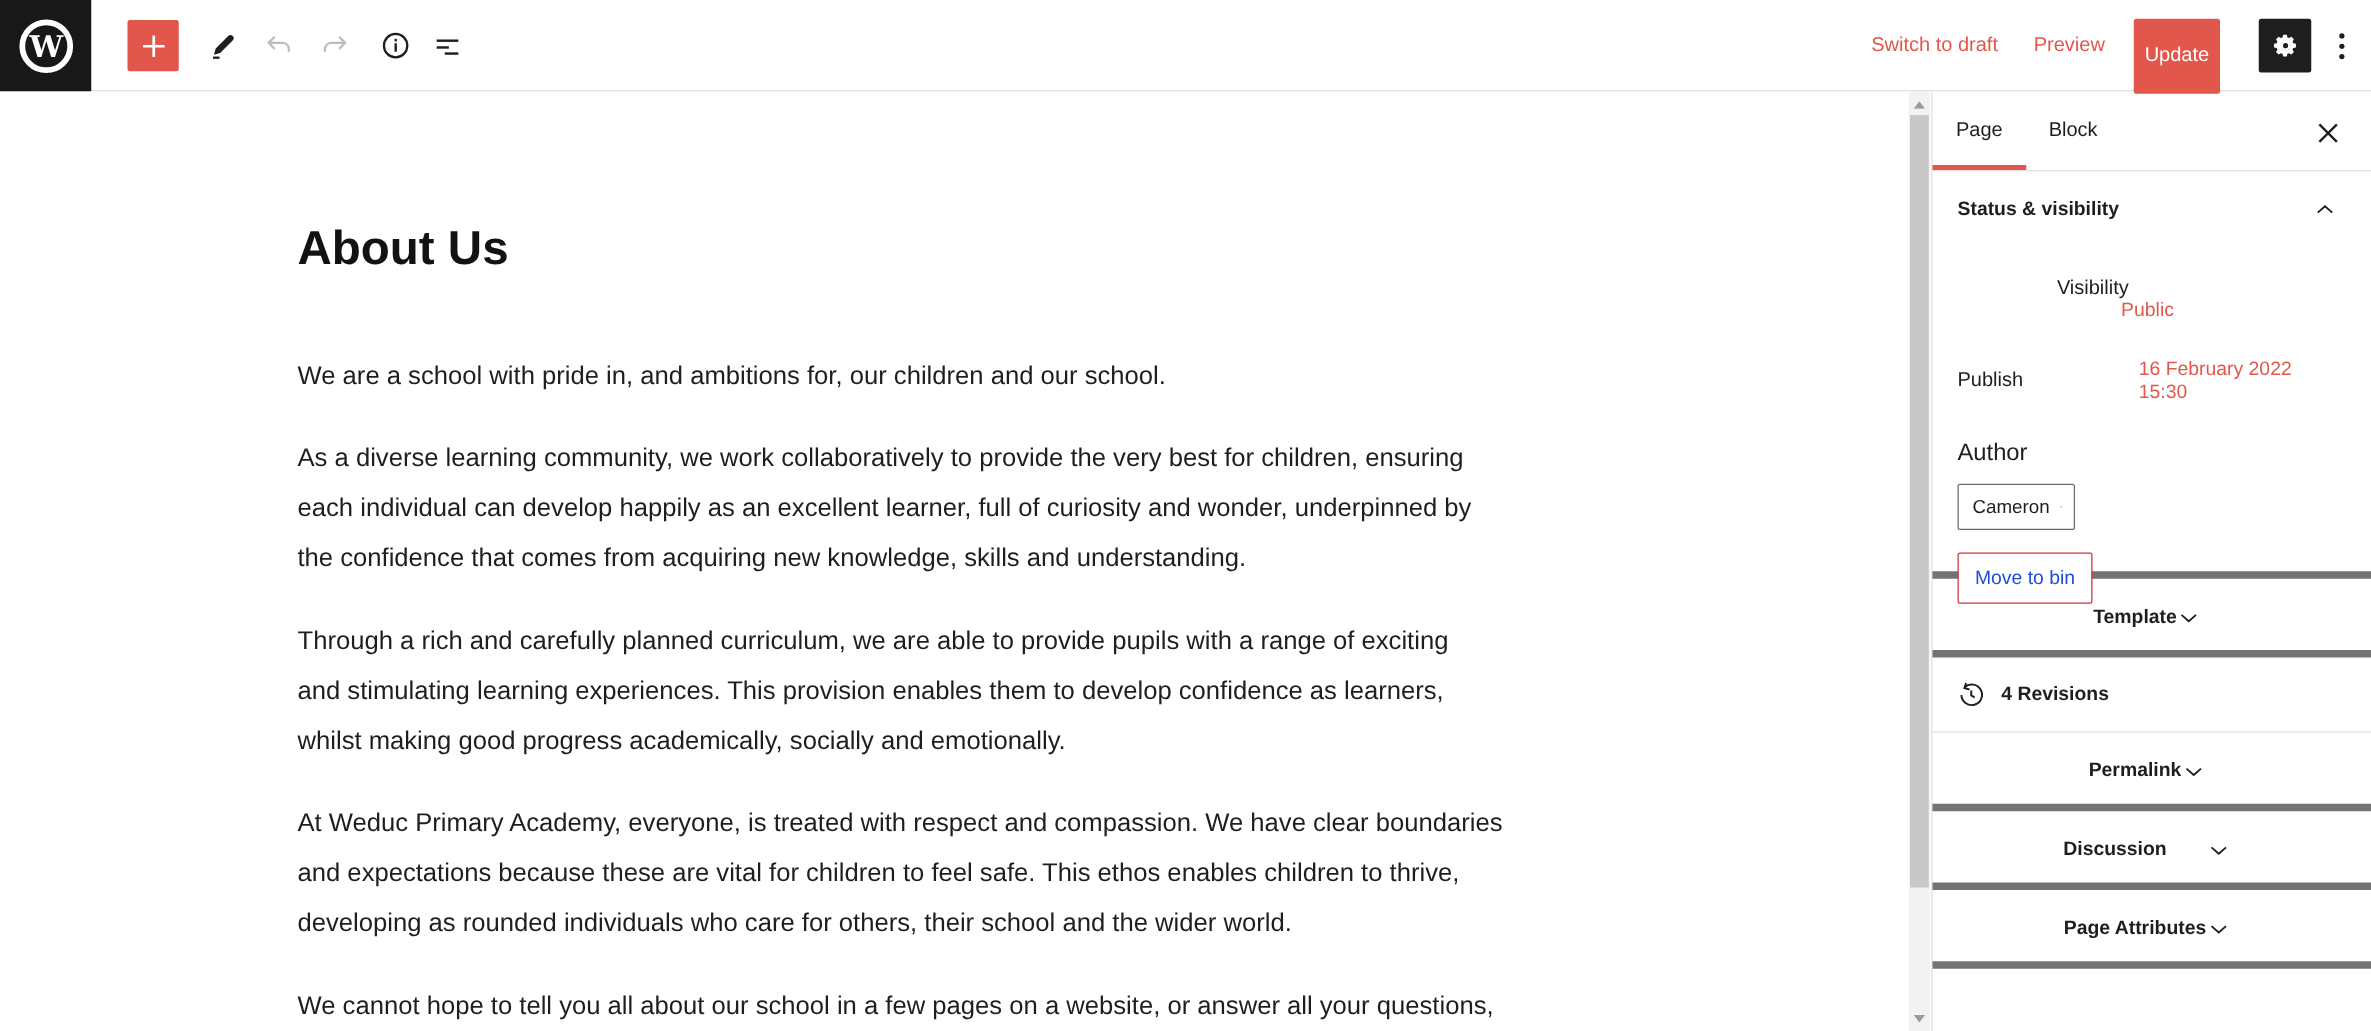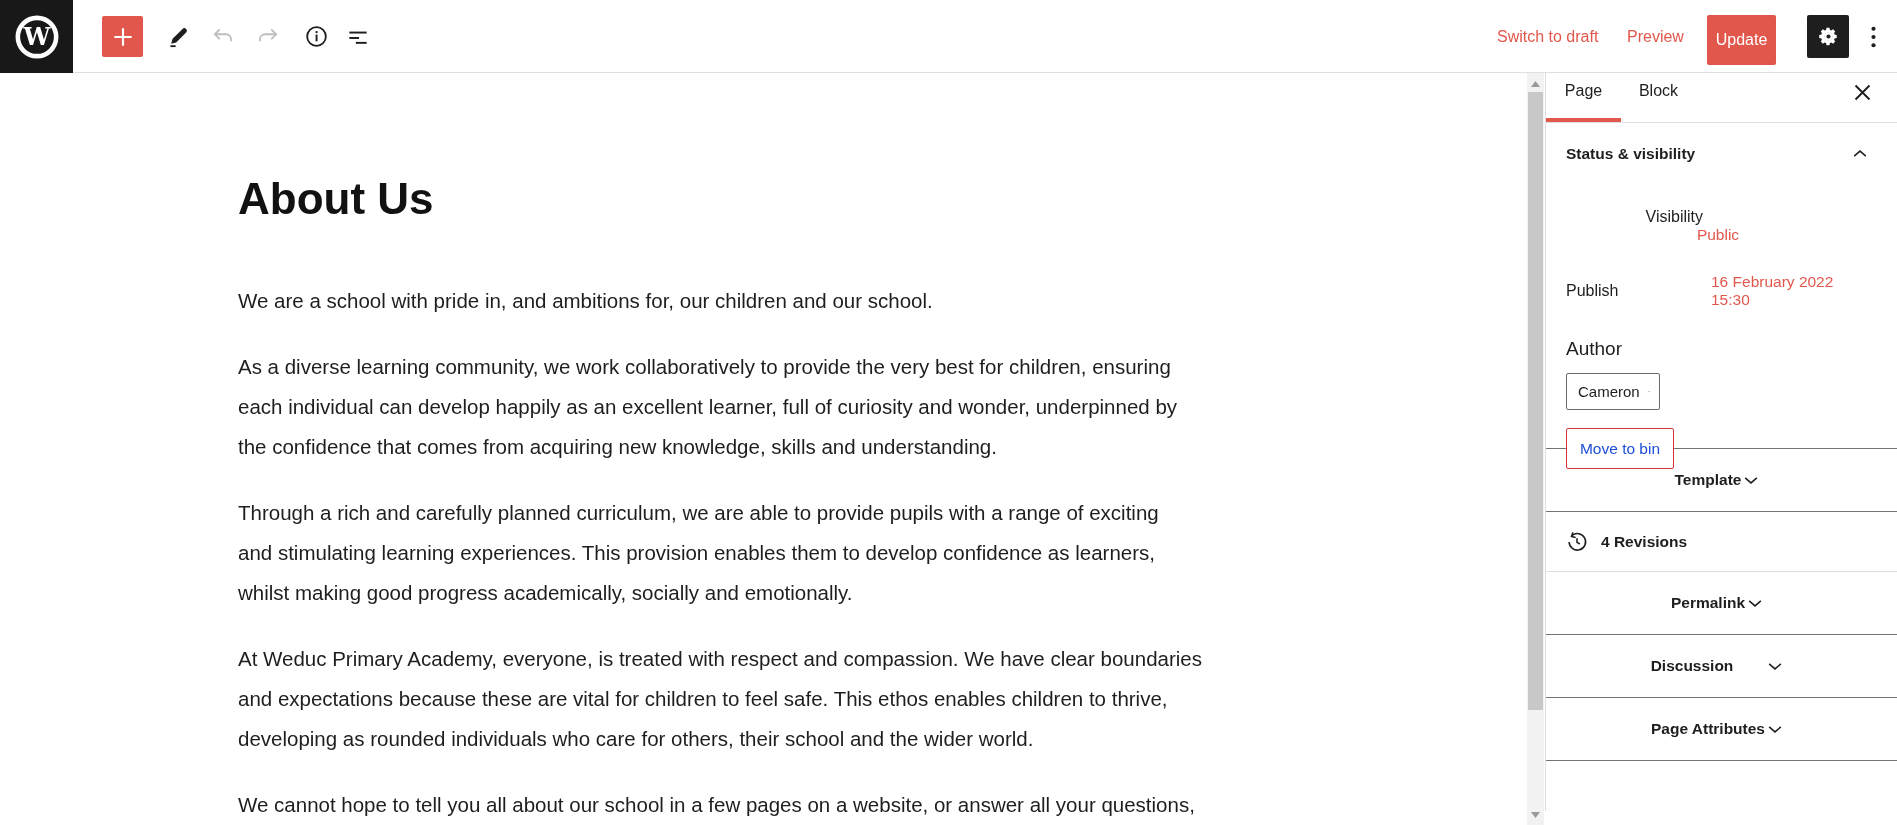--- a/index.html
+++ b/index.html
@@ -11,61 +11,61 @@
              background:#fff; border-bottom:1px solid #e0e0e0; z-index:20; }
   .wp-logo { position:absolute; left:0; top:0; width:73px; height:73px; background:#181818;
              display:flex; align-items:center; justify-content:center; }
   .tb-btn { position:absolute; top:16px; width:41px; height:41px; display:flex;
             align-items:center; justify-content:center; border-radius:2px; cursor:pointer; }
   .add-btn { left:102px; background:#e2574b; }
   .add-btn svg { display:block; }
   .icon-btn { background:transparent; }
   .tb-right-text { position:absolute; top:0; height:73px; display:flex; align-items:center;
                    font-size:16px; color:#e2574b; cursor:pointer; }
-  .update-btn { position:absolute; left:1707px; top:15px; width:69px; height:50px;
+  .update-btn { position:absolute; left:1707px; top:15px; width:69px; height:60px;
                 background:#e2574b; color:#fff; font-size:16px; border:none; border-radius:2px;
                 display:flex; align-items:center; justify-content:center; cursor:pointer;
                 font-family:"Liberation Sans",sans-serif; }
   .gear-btn { position:absolute; left:1807px; top:15px; width:42px; height:43px;
               background:#1e1e1e; border-radius:2px; display:flex; align-items:center;
               justify-content:center; cursor:pointer; }
   .dots-btn { position:absolute; left:1858px; top:15px; width:30px; height:43px;
               display:flex; align-items:center; justify-content:center; cursor:pointer; }
 
   
   .canvas { position:absolute; left:0; top:73px; width:1527px; height:752px; background:#fff;
             overflow:hidden; }
   .content { position:absolute; left:238px; top:101px; width:1100px; }
-  .post-title { font-size:44px; font-weight:700; line-height:50px; color:#121212;
+  .post-title { font-size:38px; font-weight:700; line-height:50px; color:#121212;
                 letter-spacing:0px; margin-bottom:57px; }
   .content p { font-size:20.5px; line-height:40px; color:#1e1e1e; margin-bottom:26px;
                white-space:pre-line; }
 
   
   .scrollbar { position:absolute; left:1527px; top:73px; width:17px; height:752px;
                background:#f2f2f2; }
   .sb-arrow { position:absolute; left:0; width:17px; height:17px; display:flex;
               align-items:center; justify-content:center; }
   .sb-arrow.up { top:2px; } .sb-arrow.down { bottom:2px; }
   .sb-thumb { position:absolute; left:1px; top:19px; width:15px; height:618px;
               background:#c8c8c8; }
 
   
-  .sidebar { position:absolute; left:1545px; top:59px; width:352px; height:752px;
+  .sidebar { position:absolute; left:1545px; top:73px; width:352px; height:752px;
              background:#fff; border-left:1px solid #dedede; }
   .tabs { height:64px; border-bottom:1px solid #e0e0e0; position:relative;
           display:flex; align-items:stretch; }
   .tab { width:75px; display:flex; align-items:center; justify-content:center;
          font-size:16px; color:#1e1e1e; cursor:pointer; position:relative; }
   .tab.active::after { content:""; position:absolute; left:0; right:0; bottom:0;
                        height:4px; background:#e2574b; }
   .close-btn { position:absolute; right:22px; top:20px; width:26px; height:26px;
                display:flex; align-items:center; justify-content:center; cursor:pointer; }
 
-  .panel { border-bottom:1px solid #737373; position:relative; }
+  .panel { border-bottom:6px solid #737373; position:relative; }
   .panel-head { display:flex; align-items:center; justify-content:center;
                 padding:0 27px 0 20px; cursor:pointer; }
   .panel-title { font-size:15.5px; font-weight:700; color:#1e1e1e; }
   .collapsed { height:62px; }
   .status-panel { height:326px; padding:21px 27px 0 20px; }
   .status-head { display:flex; align-items:center; justify-content:space-between;
                  cursor:pointer; }
   .field-row { display:flex; align-items:center; margin-top:0; }
   .field-label { width:145px; font-size:16px; color:#1e1e1e; flex:none; }
   .field-link { font-size:15.5px; color:#e2574b; cursor:pointer; }

